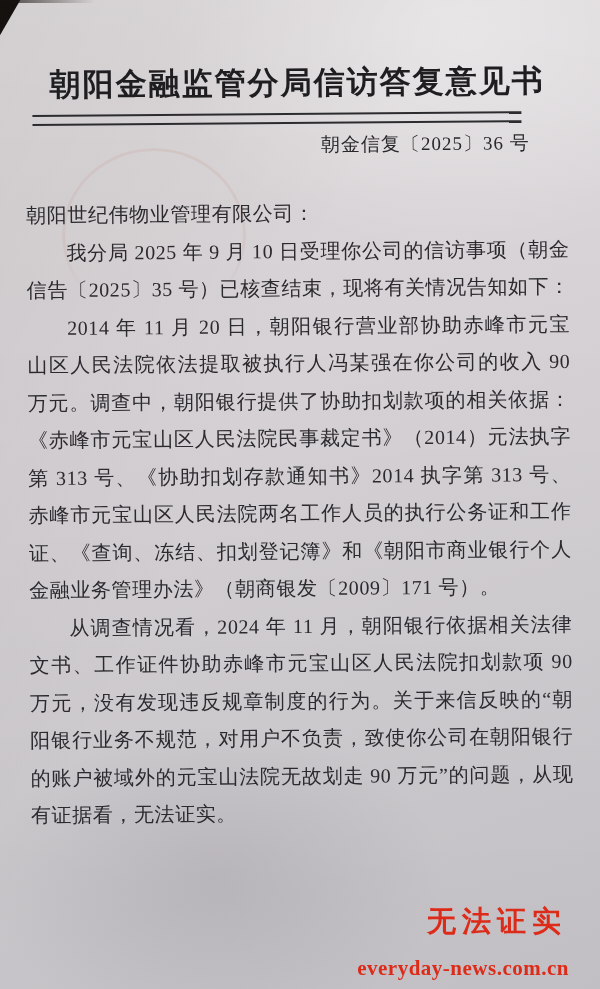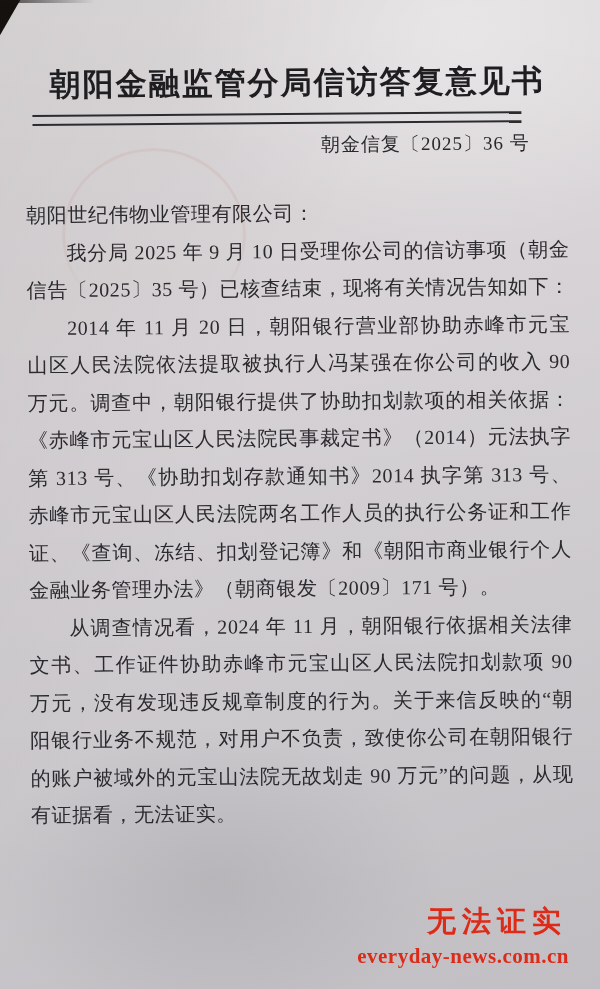--- a/index.html
+++ b/index.html
@@ -63,21 +63,21 @@
   .watermark {
     position: absolute; right: 31px; top: 907px;
     text-align: right; color: #dd2b19; line-height: 1;
   }
   .wm-name {
     font-size: 29px; font-weight: bold; letter-spacing: 6px;
     white-space: nowrap; padding-right: 2px;
   }
   .wm-url {
     font-size: 21px; font-weight: bold; letter-spacing: 0.5px;
-    margin-top: 10px; white-space: nowrap;
+    margin-top: 22px; white-space: nowrap;
   }
 </style>
 </head>
 <body>
 
 <div class="photo">
 
   <div class="shade"></div>
   <div class="corner-tri"></div>
   <div class="top-strip"></div>

